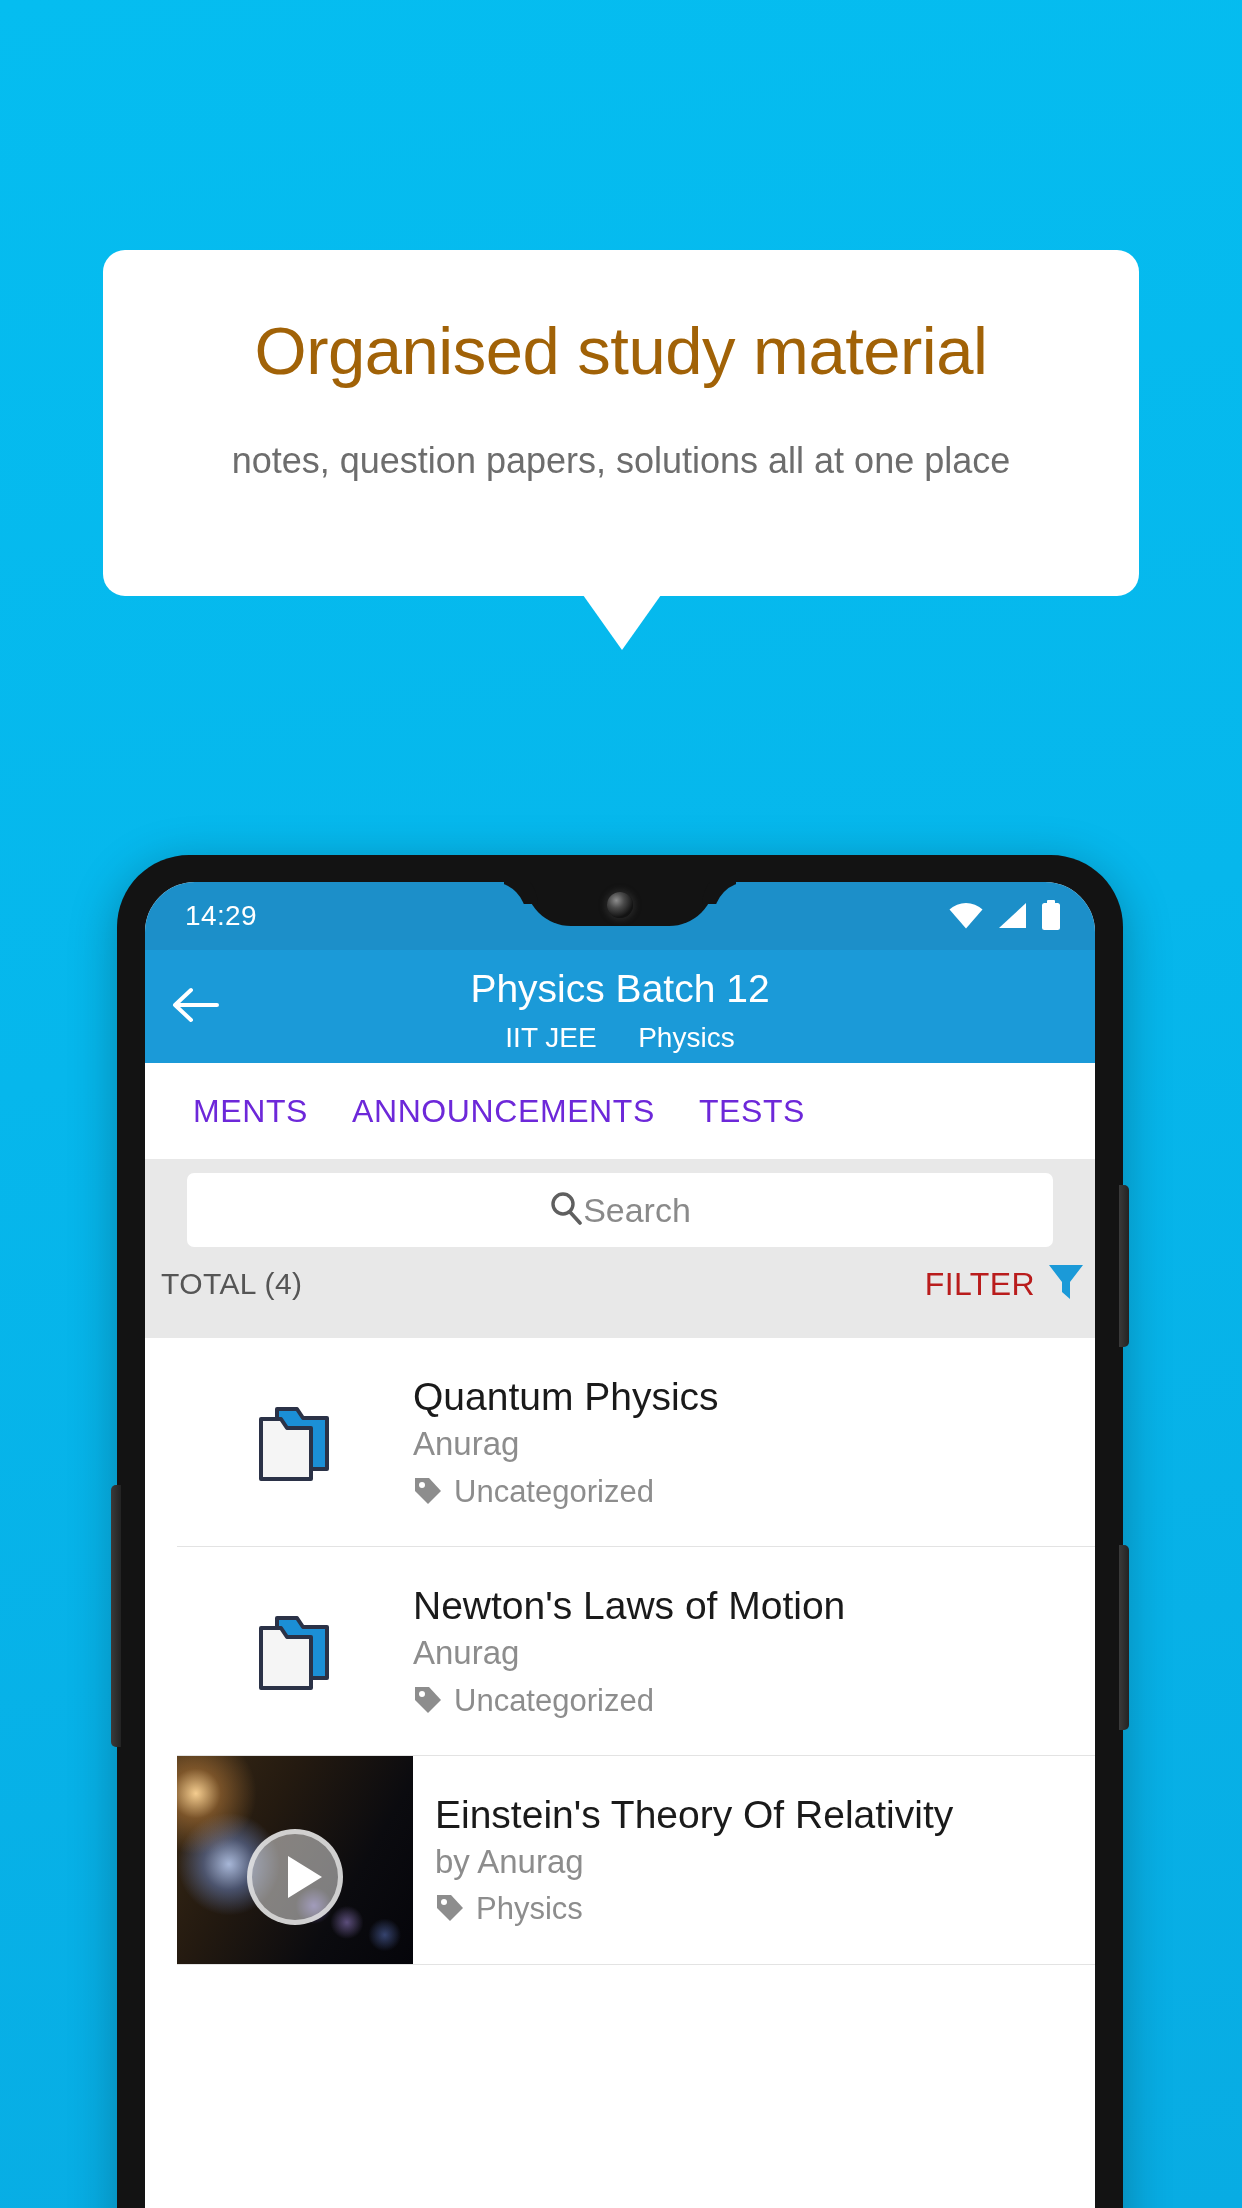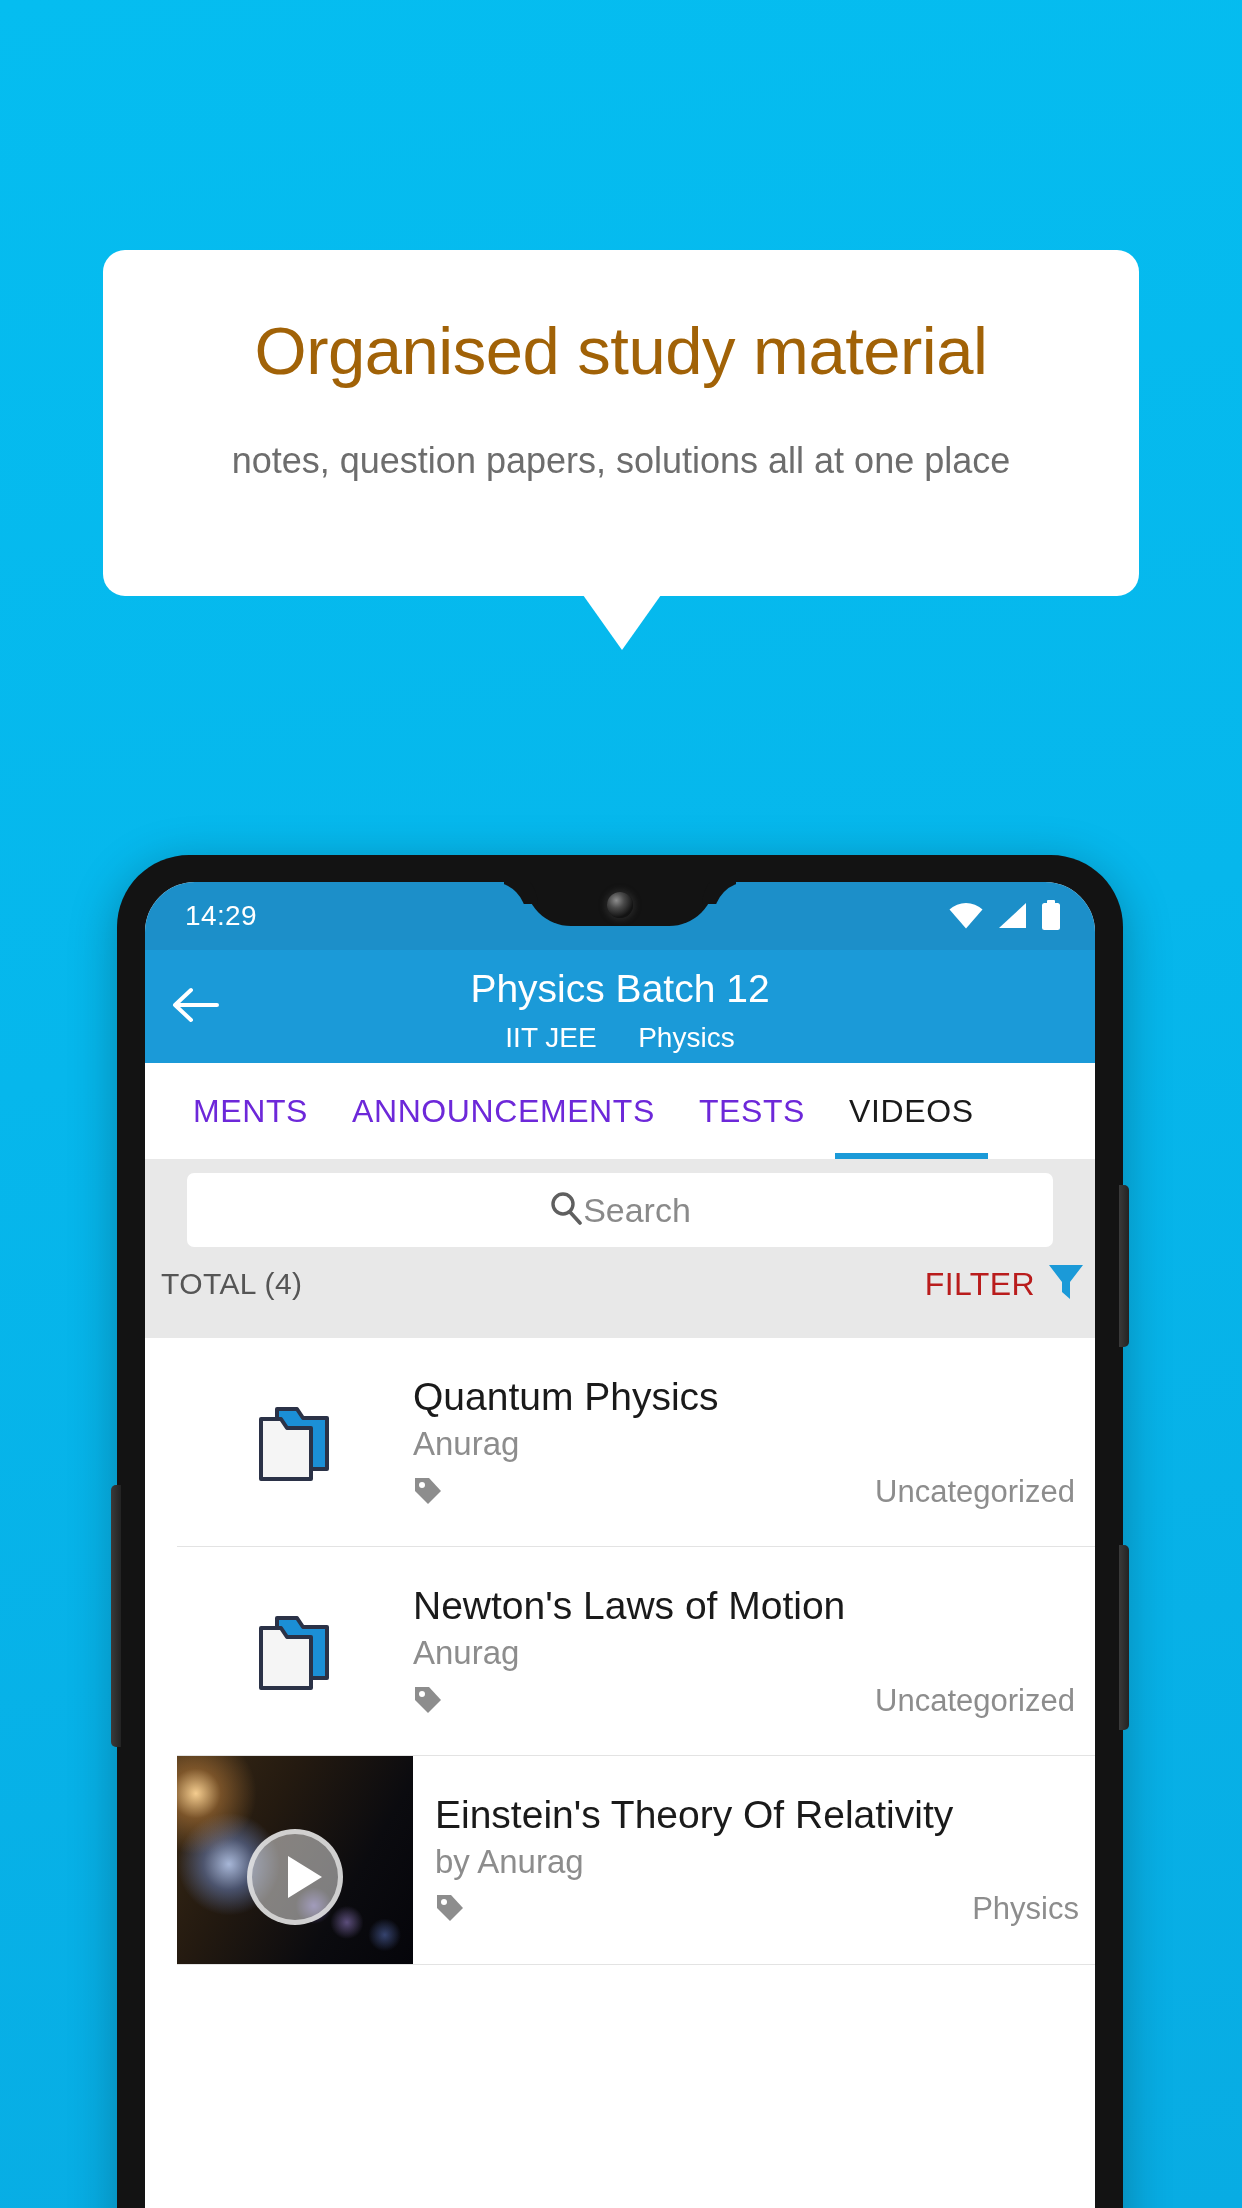--- a/index.html
+++ b/index.html
@@ -294,21 +294,20 @@
     font-size: 33px;
     color: #8d8d8d;
     margin-top: 4px;
     line-height: 1.2;
   }
   .row-tag {
     display: flex;
     align-items: center;
     gap: 11px;
     margin-top: 10px;
-    justify-content: space-between;
   }
   .row-tag-text {
     font-size: 31px;
     color: #8d8d8d;
   }
 
   
   .row.video { height: 208px; align-items: stretch; }
   .thumb {
     position: relative;
@@ -414,21 +413,20 @@
           <span>IIT JEE</span>
           <span class="gap"></span>
           <span>Physics</span>
         </div>
       </div>
 
       <div class="tabs">
         <div class="tab">MENTS</div>
         <div class="tab">ANNOUNCEMENTS</div>
         <div class="tab">TESTS</div>
-        <div class="tab active">VIDEOS</div>
       </div>
 
       <div class="search-wrap">
         <div class="search-box">
           <span>
             <svg width="34" height="34" viewBox="0 0 34 34">
                 <circle cx="14" cy="13" r="10" stroke="#5f5f5f" stroke-width="3.4" fill="none"></circle>
                 <line x1="21" y1="21" x2="31" y2="32" stroke="#5f5f5f" stroke-width="3.6" stroke-linecap="round"></line>
               </svg>
           </span>

